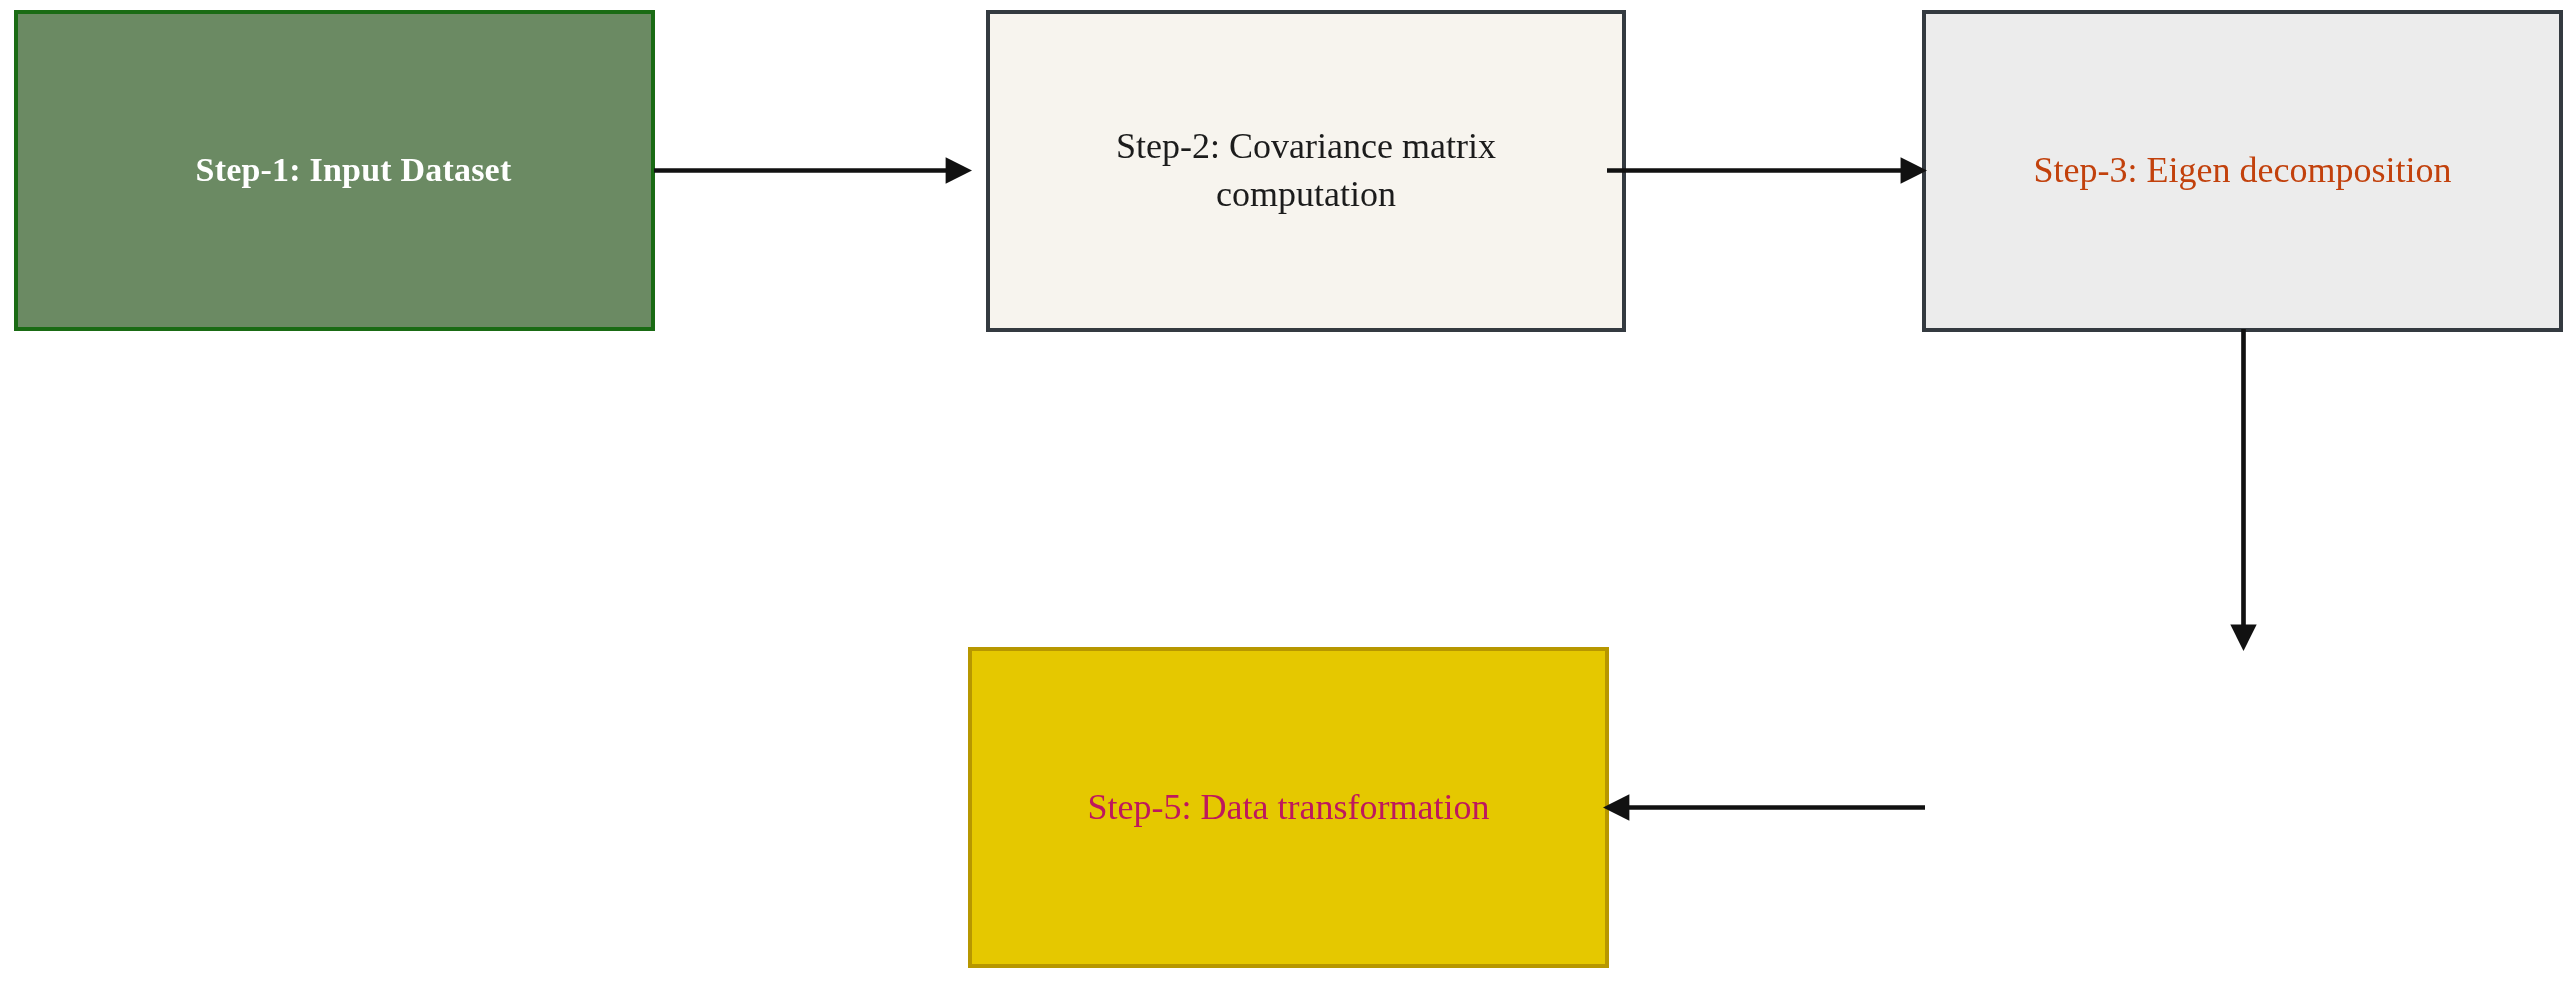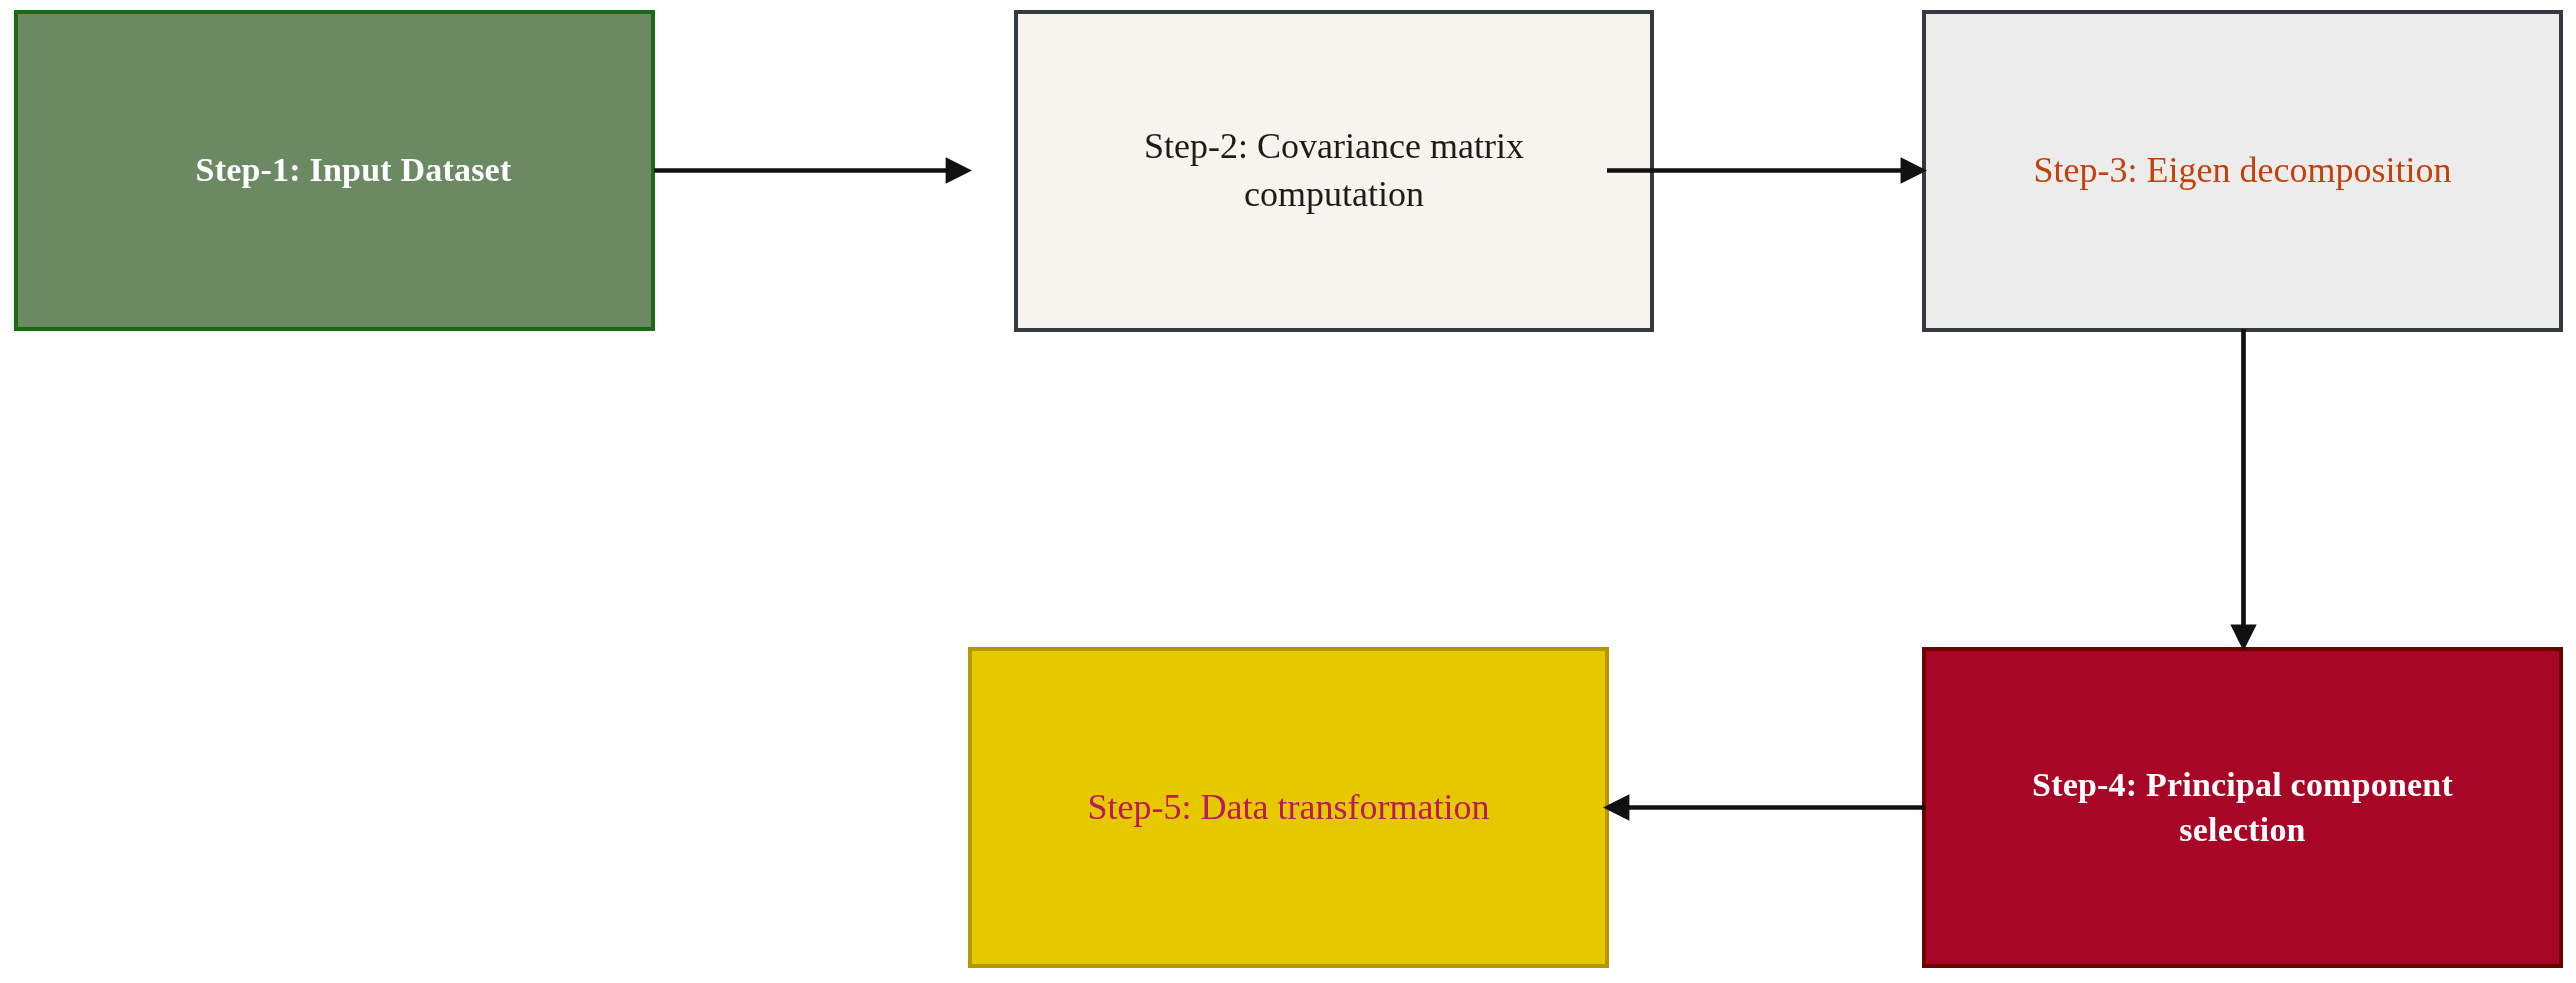--- a/index.html
+++ b/index.html
@@ -42,21 +42,21 @@
     border-color: #1A6B14;
   }
   #node-step1 .node-label {
     color: #FFFFFF;
     font-weight: bold;
     font-size: 34px;
     letter-spacing: 0.2px;
   }
 
   #node-step2 {
-    left: 1014px; top: 10px;  width: 640px;  height: 322px;
+    left: 986px; top: 10px;  width: 640px;  height: 322px;
     background: #F7F4EE;
     border-color: #343A40;
   }
   #node-step2 .node-label {
     color: #1C1C1C;
     font-weight: normal;
     font-size: 36px;
   }
 
   #node-step3 {
@@ -114,24 +114,20 @@
 
   <div class="node" id="node-step2" style="background: rgb(247, 244, 238); border-color: rgb(52, 58, 64);">
     <span class="node-label" style="color: rgb(28, 28, 28); font-weight: normal;">Step-2: Covariance matrix
 computation</span>
   </div>
 
   <div class="node" id="node-step3" style="background: rgb(236, 236, 236); border-color: rgb(52, 58, 64);">
     <span class="node-label" style="color: #c2410c; font-weight: normal;">Step-3: Eigen decomposition</span>
   </div>
 
-  <div class="node" id="node-step4" style="background: rgb(168, 6, 39); border-color: rgb(110, 0, 0);">
-    <span class="node-label" style="color: rgb(255, 255, 255); font-weight: bold;">Step-4: Principal component
-selection</span>
-  </div>
 
   <div class="node" id="node-step5" style="background: rgb(229, 200, 0); border-color: rgb(183, 151, 0);">
     <span class="node-label" style="color: #be185d; font-weight: normal;">Step-5: Data transformation</span>
   </div>
 
   <svg class="connector" id="edge-1-2" viewBox="0 0 410 50">
     <line x1="0" y1="25" x2="384" y2="25" stroke="#111111" stroke-width="6"></line>
     <polygon points="410,25 376,8 376,42" fill="#111111"></polygon>
   </svg>
 

